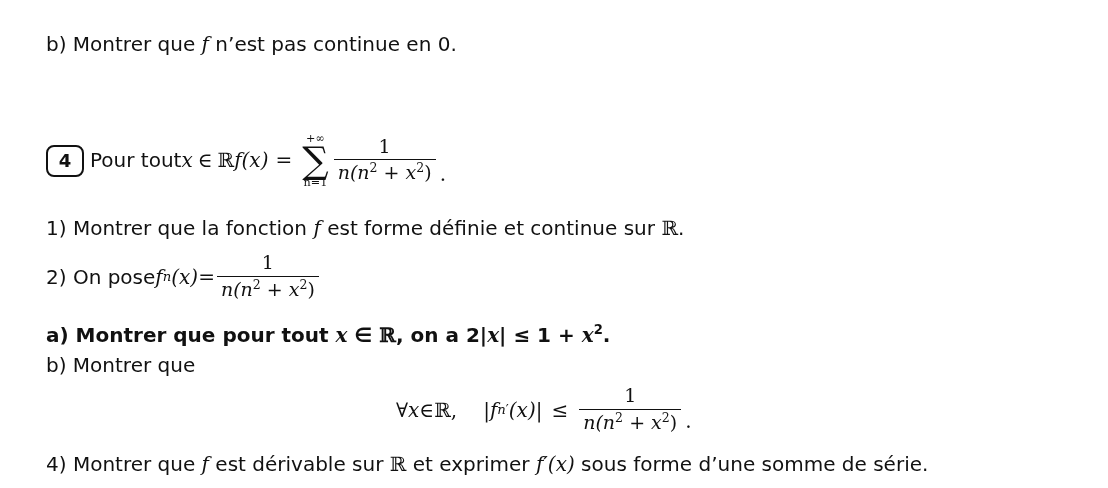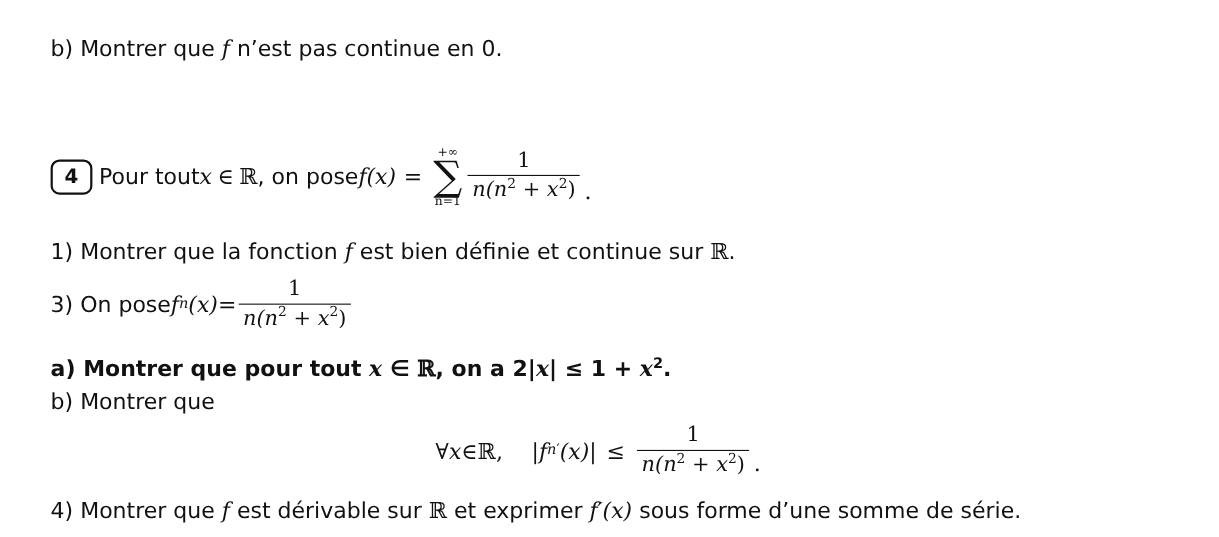--- a/index.html
+++ b/index.html
@@ -109,43 +109,42 @@
   <div class="line sansline" style="left:46px; top:32px; font-size:20px;">
     <span>b) Montrer que </span><span class="mi">f</span><span> n’est pas continue en 0.</span>
   </div>
 
   <div class="line" style="left:46px; top:133px; display:flex; align-items:center;">
     <span class="numbox">4</span>
     <span class="sansline" style="margin-left:6px; font-size:20px;">Pour tout </span>
       <span class="mi" style="font-size:20px;">x</span>
       <span style="font-size:20px; margin:0 5px;">∈</span>
       <span class="bb" style="font-size:20px;">ℝ</span>
-      <span class="sansline" style="font-size:20px;">, on pose </span>
       <span class="mi" style="font-size:20px;">f(x)</span>
       <span style="font-size:20px; margin:0 7px;">=</span>
 
     <span class="sum" style="font-size:20px;">
       <span class="lim lim-top">+∞</span>
       <span class="sigma">∑</span>
       <span class="lim lim-bot">n=1</span>
     </span>
 
     <span class="frac" style="font-size:20px;">
       <span class="num mn">1</span>
       <span class="den"><span class="mi">n(n</span><sup class="exp">2</sup><span class="mi"> + x</span><sup class="exp">2</sup><span class="mn">)</span></span>
     </span>
     <span style="font-size:20px; margin-left:2px; align-self:flex-end; position:relative; top:-2px;">.</span>
   </div>
 
   <div class="line sansline" style="left:46px; top:216px; font-size:20px;">
-    <span>1) Montrer que la fonction </span><span class="mi">f</span><span> est bien définie et continue sur </span><span class="bb">ℝ</span><span>.</span>
+    <span>1) Montrer que la fonction </span><span class="mi">f</span><span> est forme définie et continue sur </span><span class="bb">ℝ</span><span>.</span>
   </div>
 
   <div class="line" style="left:46px; top:252px; font-size:20px; display:flex; align-items:center;">
-    <span class="sansline">3) On pose </span>
+    <span class="sansline">2) On pose </span>
       <span class="mi">f</span>
       <sub class="sb">n</sub>
       <span class="mi">(x)</span>
       <span> = </span>
     <span class="frac">
       <span class="num mn">1</span>
       <span class="den"><span class="mi">n(n</span><sup class="exp">2</sup><span class="mi"> + x</span><sup class="exp">2</sup><span class="mn">)</span></span>
     </span>
   </div>
 

